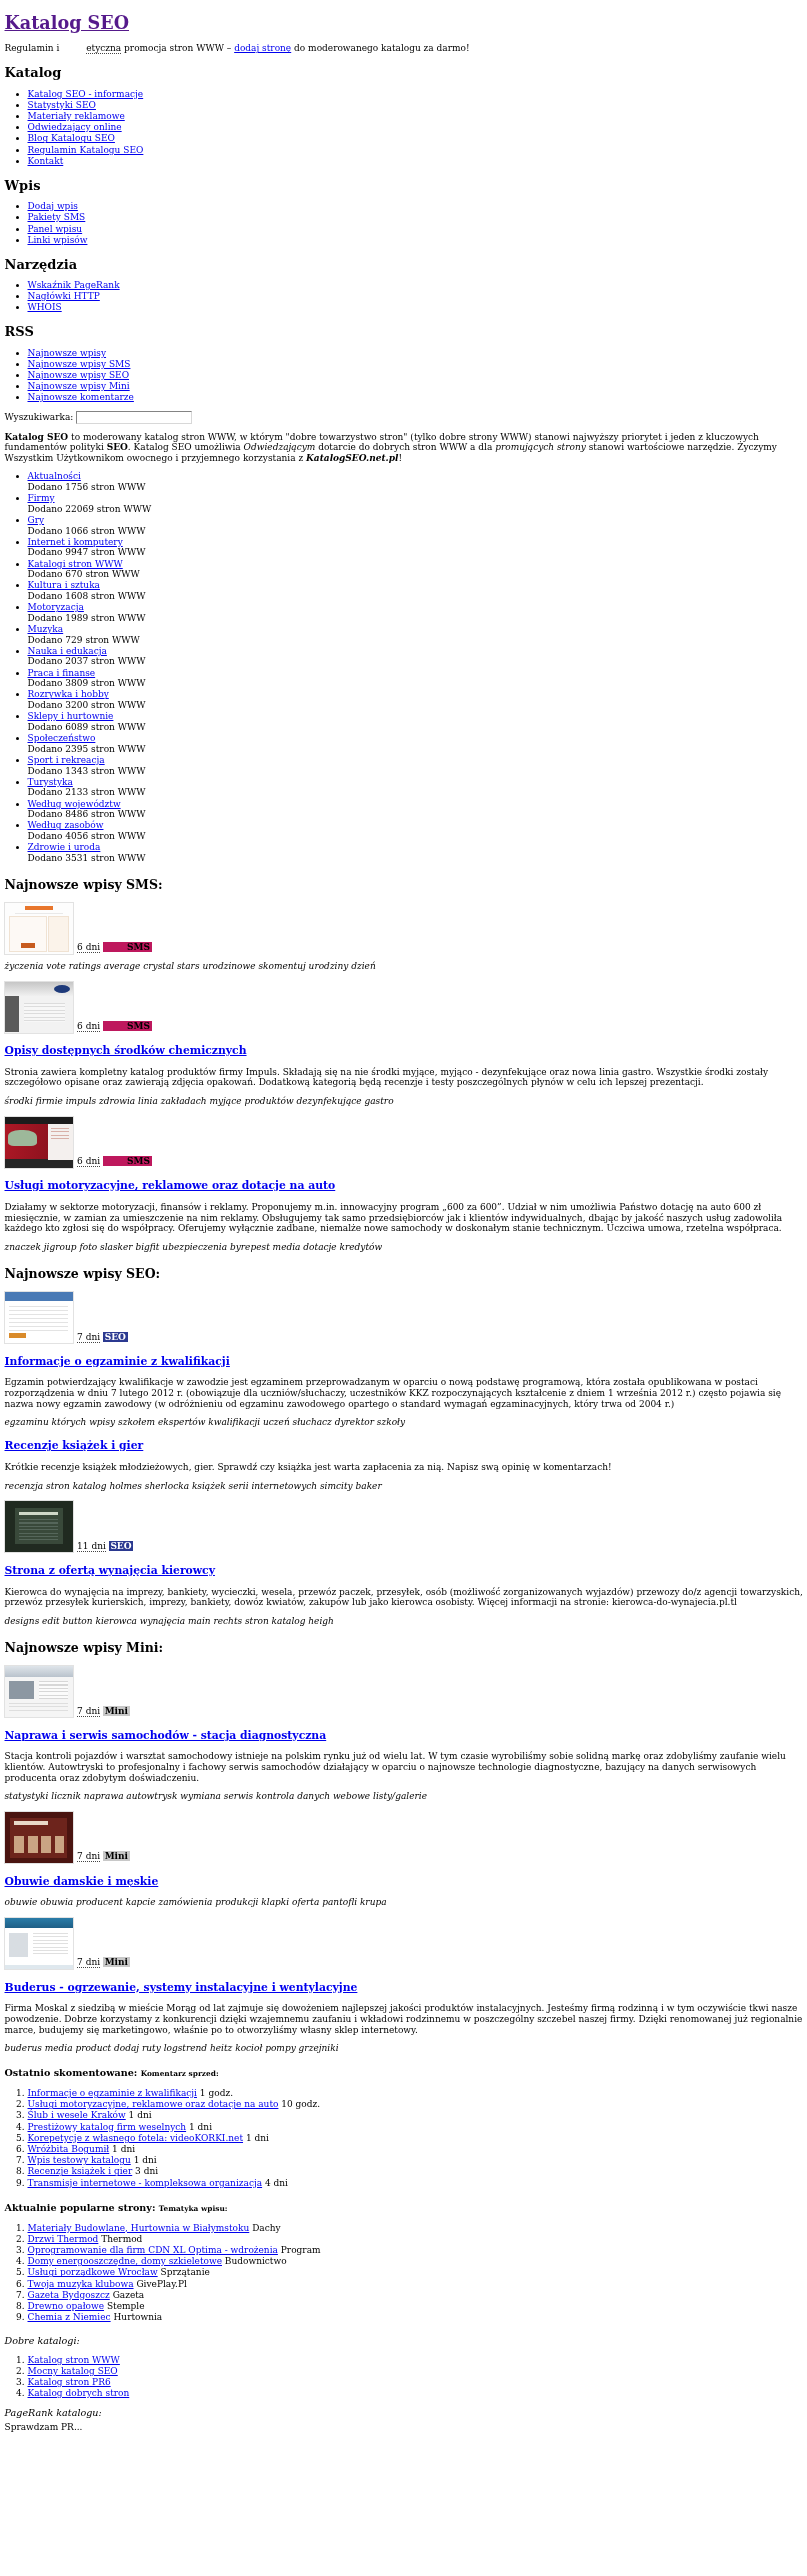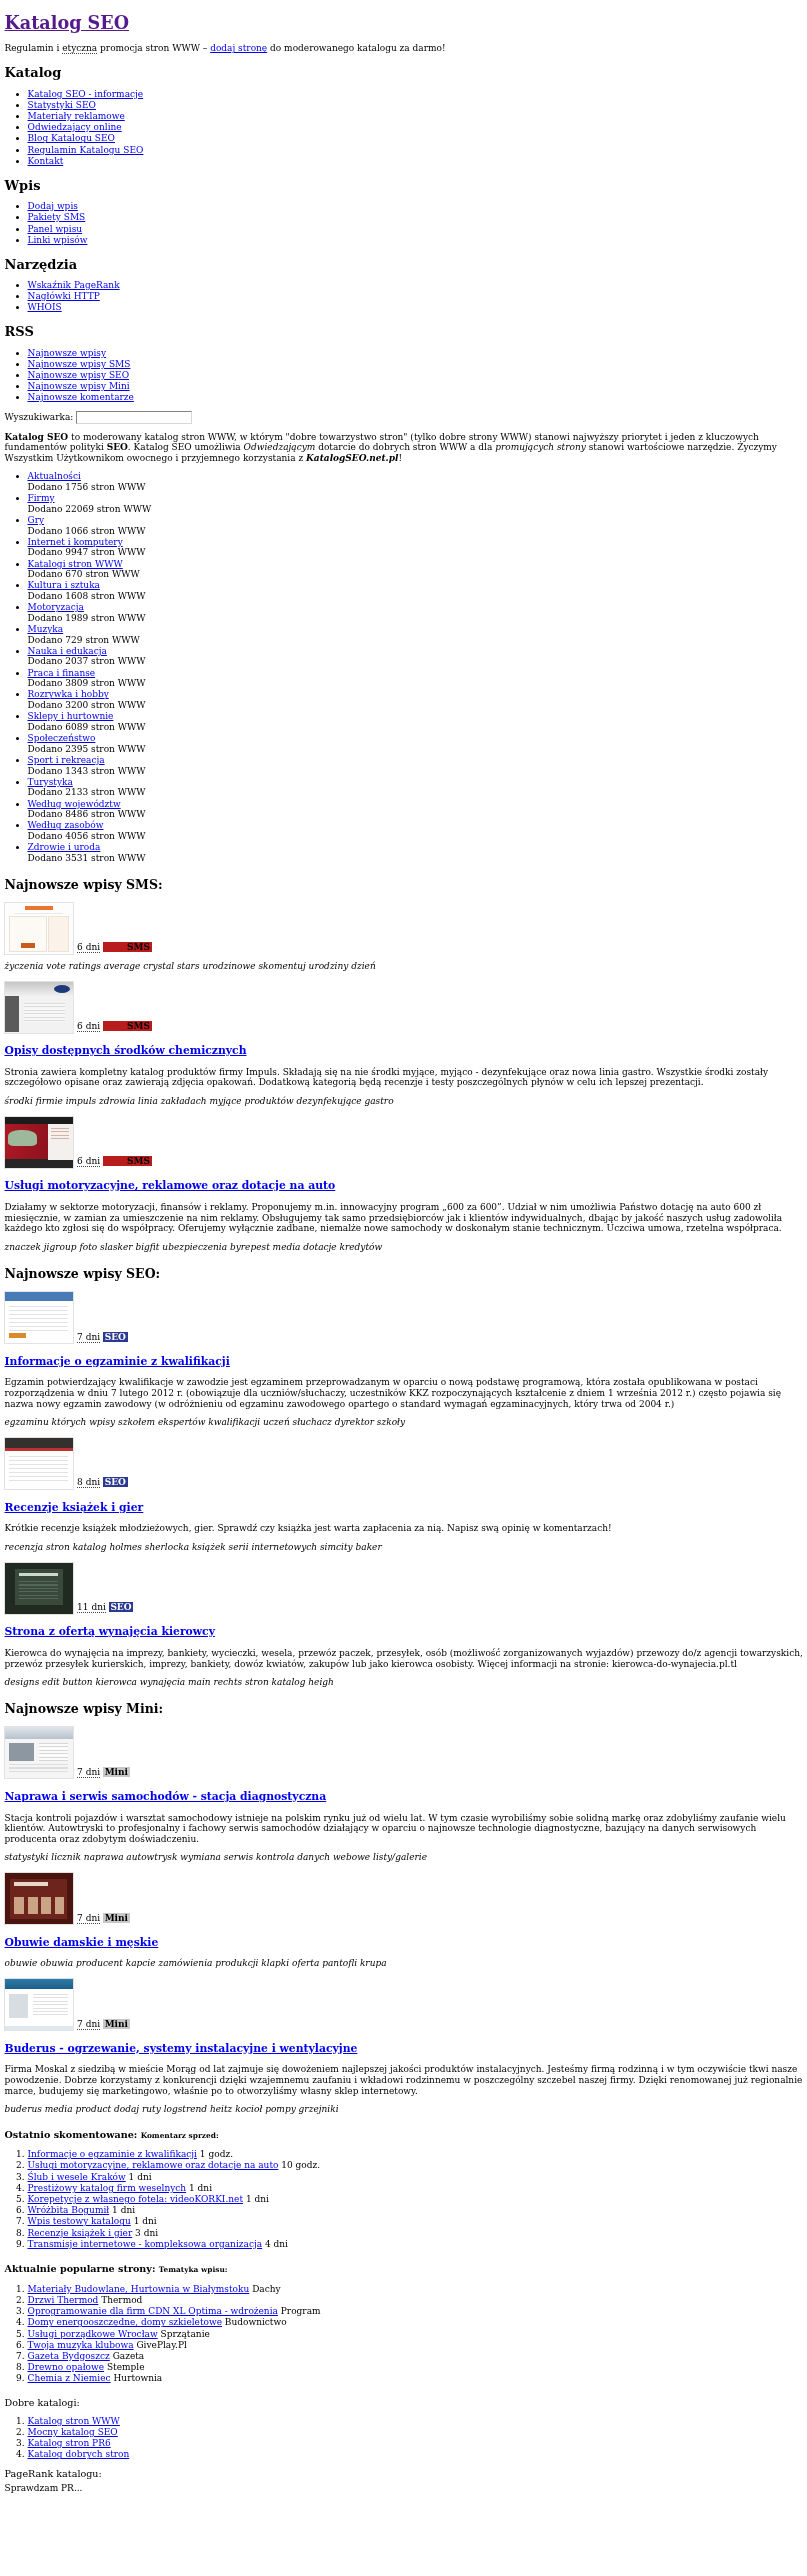--- a/index.html
+++ b/index.html
@@ -6,32 +6,32 @@
   body{font-family:"DejaVu Serif",serif;font-size:9px;line-height:1.18;padding:4.5px;width:799px;}
   a{color:#0000EE;text-decoration:underline;cursor:pointer;}
   h1{font-size:17.6px;margin:8px 0 10.2px;font-weight:bold;}
   h1 a{color:#551A8B;}
   h2.sec{font-size:12.5px;font-weight:bold;margin:14.7px 0 10.2px;}
   h3.entry-title{font-size:10.8px;font-weight:bold;margin:12.5px 0 9px;}
   h4.nav-head{font-size:13px;font-weight:bold;margin:11.3px 0 8px;}
   p{margin:8px 0;}
   ul,ol{margin:8px 0;padding-left:23px;}
   li{margin:0.6px 0;}
-  .abbr{border-bottom:0.6px dotted #444;}
+  .abbr{border-bottom:0.6px dotted #444;margin-left:24px;}
   .search-line input{width:116px;height:12.5px;border:1.1px inset #d8d8d8;font:inherit;padding:0.6px 1.7px;box-sizing:border-box;}
   .badge{font-weight:bold;padding:0 1.7px;}
-  .badge-sms{background:#b91c1c;color:#000;padding-left:24px;}
+  .badge-sms{background:#be185d;color:#000;padding-left:24px;}
   .badge-seo{background:#2B3990;color:#fff;}
   .badge-mini{background:#C8C8C8;color:#000;}
   .age{border-bottom:0.6px dotted #444;}
   .thumb-line{margin:10.2px 0 0;}
   .tags{font-style:italic;margin:6.8px 0;}
   .list-head{font-weight:bold;font-size:9.6px;margin:13.6px 0 9px;}
   .list-head .sub{font-size:7.4px;}
-  .it-head{font-size:9.6px;margin:12.5px 0 8px;}
+  .it-head{font-style:italic;font-size:9.6px;margin:12.5px 0 8px;}
   .pagerank p{margin:2.3px 0;}
   
   .thumb{position:relative;display:inline-block;width:68px;height:51px;background:#fff;outline:0.6px solid #e2e2e2;overflow:hidden;vertical-align:bottom;margin-right:1.7px;}
   .thumb i{position:absolute;display:block;}
   .t-zyczenia{background:#fdfdfd;}
   .t-zyczenia .a{left:4.5px;top:13px;width:36px;height:34px;background:#fdf9f5;border:0.6px solid #f0e2d2;}
   .t-zyczenia .b{right:3.4px;top:13px;width:19px;height:34px;background:#fbf3ea;border:0.6px solid #f0e2d2;}
   .t-zyczenia .c{left:16px;top:40px;width:14.7px;height:5.1px;background:#c75b1e;}
   .t-zyczenia::before{content:"";position:absolute;left:20.4px;top:2.8px;width:28px;height:4.5px;background:#e8762c;}
   .t-zyczenia::after{content:"";position:absolute;left:10.2px;top:9.6px;width:48px;height:1.1px;background:#e9e9e9;}
@@ -167,21 +167,20 @@
 <h2 class="sec">Najnowsze wpisy SEO:</h2>
 
 <div class="entry">
   <p class="thumb-line"><span class="thumb t-egzamin"><i class="a"></i><i class="b"></i><i class="c"></i></span> <span class="age">7 dni</span> <span class="badge badge-seo">SEO</span></p>
   <h3 class="entry-title"><a href="#">Informacje o egzaminie z kwalifikacji</a></h3>
   <p>Egzamin potwierdzający kwalifikacje w zawodzie jest egzaminem przeprowadzanym w oparciu o nową podstawę programową, która została opublikowana w postaci rozporządzenia w dniu 7 lutego 2012 r. (obowiązuje dla uczniów/słuchaczy, uczestników KKZ rozpoczynających kształcenie z dniem 1 września 2012 r.) często pojawia się nazwa nowy egzamin zawodowy (w odróżnieniu od egzaminu zawodowego opartego o standard wymagań egzaminacyjnych, który trwa od 2004 r.)</p>
   <p class="tags">egzaminu których wpisy szkołem ekspertów kwalifikacji uczeń słuchacz dyrektor szkoły</p>
 </div>
 
 <div class="entry">
-  <p class="thumb-line"><span class="thumb t-recenzje"><i class="a"></i><i class="b"></i><i class="c"></i></span> <span class="age">8 dni</span> <span class="badge badge-seo">SEO</span></p>
   <h3 class="entry-title"><a href="#">Recenzje książek i gier</a></h3>
   <p>Krótkie recenzje książek młodzieżowych, gier. Sprawdź czy książka jest warta zapłacenia za nią. Napisz swą opinię w komentarzach!</p>
   <p class="tags">recenzja stron katalog holmes sherlocka książek serii internetowych simcity baker</p>
 </div>
 
 <div class="entry">
   <p class="thumb-line"><span class="thumb t-kierowca"><i class="a"></i><i class="b"></i><i class="c"></i></span> <span class="age">11 dni</span> <span class="badge badge-seo">SEO</span></p>
   <h3 class="entry-title"><a href="#">Strona z ofertą wynajęcia kierowcy</a></h3>
   <p>Kierowca do wynajęcia na imprezy, bankiety, wycieczki, wesela, przewóz paczek, przesyłek, osób (możliwość zorganizowanych wyjazdów) przewozy do/z agencji towarzyskich, przewóz przesyłek kurierskich, imprezy, bankiety, dowóz kwiatów, zakupów lub jako kierowca osobisty. Więcej informacji na stronie: kierowca-do-wynajecia.pl.tl</p>
   <p class="tags">designs edit button kierowca wynajęcia main rechts stron katalog heigh</p>

